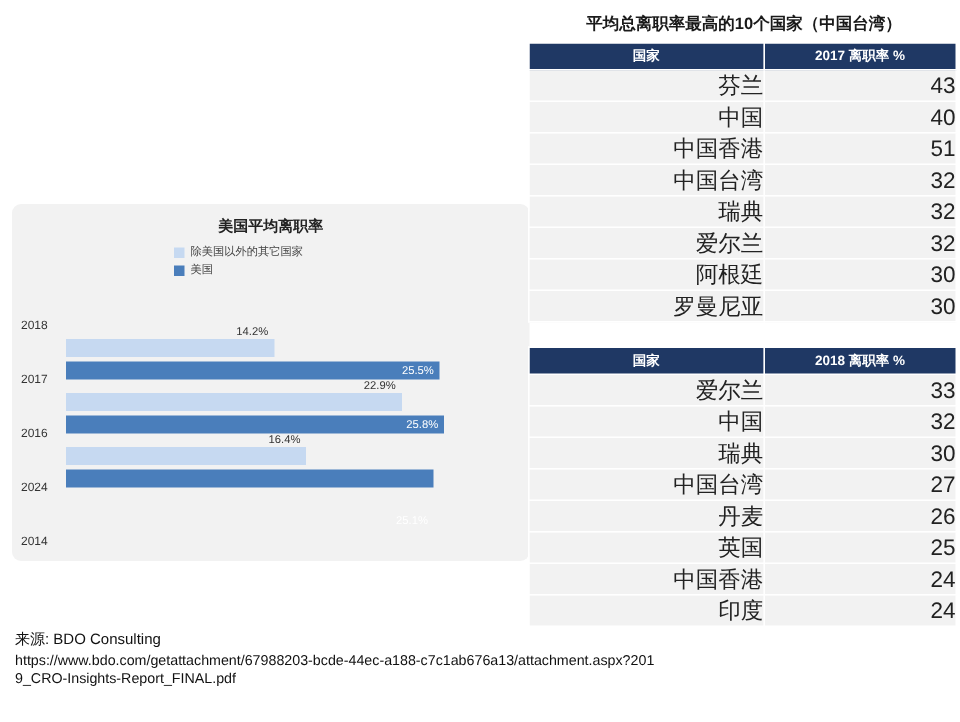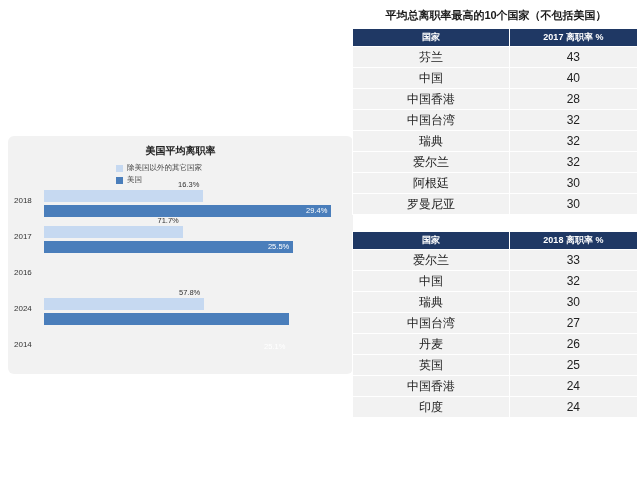--- a/index.html
+++ b/index.html
@@ -64,21 +64,21 @@
   }
   .year-group {
     position: absolute;
     left: 0;
     width: 345px;
     height: 34px;
   }
   .year-label {
     position: absolute;
     left: 6px;
-    top: 8px;
+    top: 24px;
     width: 26px;
     text-align: left;
     font-size: 8px;
     color: #333;
   }
   .bars {
     position: absolute;
     left: 36px;
     top: 0;
     right: 6px;
@@ -140,23 +140,23 @@
     font-size: 9px;
     height: 17px;
     padding: 0;
     border: 1px solid #ffffff;
   }
   .data-table td {
     background: #f2f2f2;
     color: #222;
     height: 20px;
     padding: 0;
-    text-align: center;
+    text-align: right;
     border: 1px solid #ffffff;
-    font-size: 12px;
+    font-size: 15px;
   }
   .col-country { width: 55%; }
   .col-rate { width: 45%; }
 
   
   #source {
     position: absolute;
     left: 10px;
     top: 420px;
     width: 430px;
@@ -181,75 +181,75 @@
     </div>
     <div class="legend-row">
       <span class="legend-swatch sw-us"></span>
       <span>美国</span>
     </div>
   </div>
 
   <div id="plot">
       <div class="year-group" style="top: 0px;">
         <div class="year-label">2018</div>
-        <div class="bars">
-          <div class="bar bar-other" style="width: 159.319px; background: rgb(198, 217, 241);"></div>
-          <div class="bar-lbl bar-lbl-other" style="left: 125.319px; width: 30px;">16.3%</div>
-          <div class="bar bar-us" style="width: 287.361px; background: rgb(74, 126, 187);"></div>
-          <div class="bar-lbl bar-lbl-us" style="left: 253.361px; width: 30px;">29.4%</div>
-        </div>
       </div>
       <div class="year-group" style="top: 36px;">
         <div class="year-label">2017</div>
         <div class="bars">
           <div class="bar bar-other" style="width: 138.794px; background: rgb(198, 217, 241);"></div>
-          <div class="bar-lbl bar-lbl-other" style="left: 104.794px; width: 30px;">71.7%</div>
+          <div class="bar-lbl bar-lbl-other" style="left: 104.794px; width: 30px;">14.2%</div>
           <div class="bar bar-us" style="width: 249.242px; background: rgb(74, 126, 187);"></div>
           <div class="bar-lbl bar-lbl-us" style="left: 215.242px; width: 30px;">25.5%</div>
         </div>
       </div>
       <div class="year-group" style="top: 72px;">
         <div class="year-label">2016</div>
+        <div class="bars">
+          <div class="bar bar-other" style="width: 223.829px; background: rgb(198, 217, 241);"></div>
+          <div class="bar-lbl bar-lbl-other" style="left: 189.829px; width: 30px;">22.9%</div>
+          <div class="bar bar-us" style="width: 252.174px; background: rgb(74, 126, 187);"></div>
+          <div class="bar-lbl bar-lbl-us" style="left: 218.174px; width: 30px;">25.8%</div>
+        </div>
       </div>
       <div class="year-group" style="top: 108px;">
         <div class="year-label">2024</div>
         <div class="bars">
           <div class="bar bar-other" style="width: 160.297px; background: rgb(198, 217, 241);"></div>
-          <div class="bar-lbl bar-lbl-other" style="left: 126.297px; width: 30px;">57.8%</div>
+          <div class="bar-lbl bar-lbl-other" style="left: 126.297px; width: 30px;">16.4%</div>
           <div class="bar bar-us" style="width: 245.332px; background: rgb(74, 126, 187);"></div>
           <div class="bar-lbl bar-lbl-us" style="left: 211.332px; width: 30px; margin-top: 28px;">25.1%</div>
         </div>
       </div>
       <div class="year-group" style="top: 144px;">
         <div class="year-label">2014</div>
       </div>
     </div>
 </div>
 
-<div id="tables-title">平均总离职率最高的10个国家（不包括美国）</div>
+<div id="tables-title">平均总离职率最高的10个国家（中国台湾）</div>
 
 <table class="data-table" id="table-2017">
   <thead>
     <tr>
       <th class="col-country">国家</th>
       <th class="col-rate">2017  离职率  %</th>
     </tr>
   </thead>
   <tbody>
       <tr>
         <td class="col-country">芬兰</td>
         <td class="col-rate">43</td>
       </tr>
       <tr>
         <td class="col-country">中国</td>
         <td class="col-rate">40</td>
       </tr>
       <tr>
         <td class="col-country">中国香港</td>
-        <td class="col-rate">28</td>
+        <td class="col-rate">51</td>
       </tr>
       <tr>
         <td class="col-country">中国台湾</td>
         <td class="col-rate">32</td>
       </tr>
       <tr>
         <td class="col-country">瑞典</td>
         <td class="col-rate">32</td>
       </tr>
       <tr>
@@ -304,13 +304,15 @@
         <td class="col-rate">24</td>
       </tr>
       <tr>
         <td class="col-country">印度</td>
         <td class="col-rate">24</td>
       </tr>
     </tbody>
 </table>
 
 <div id="source">
+  <div id="source-label">来源: BDO Consulting</div>
+  <div id="source-url">https://www.bdo.com/getattachment/67988203-bcde-44ec-a188-c7c1ab676a13/attachment.aspx?2019_CRO-Insights-Report_FINAL.pdf</div>
 </div>
 
 </body></html>

